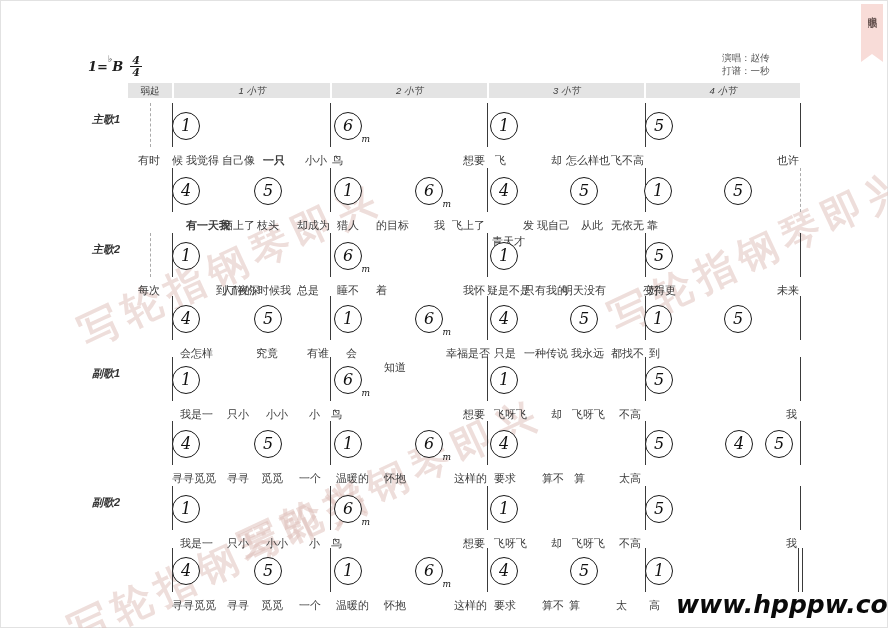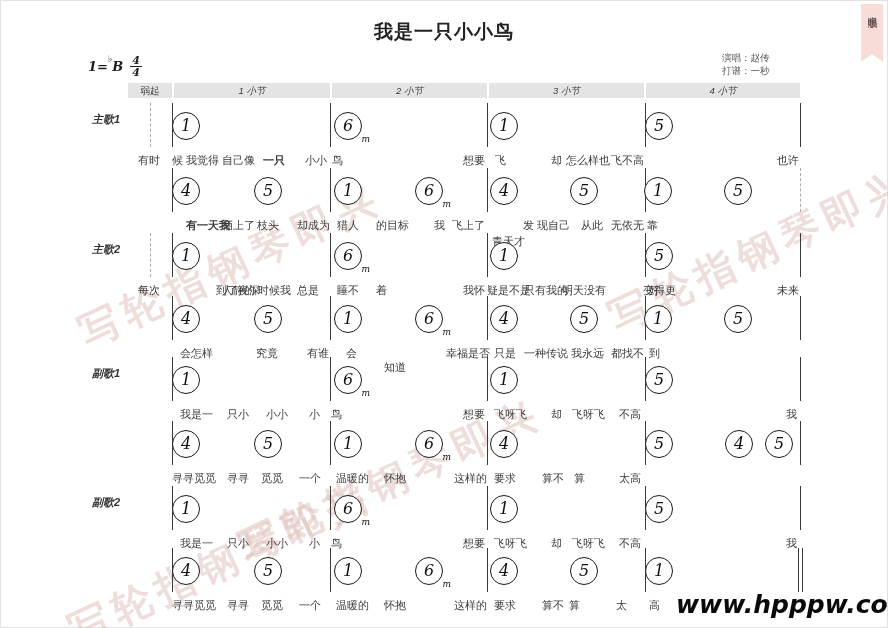--- a/index.html
+++ b/index.html
@@ -60,21 +60,20 @@
 
 <div class="page">
 
   <div id="watermarks">
       <div class="wm" style="left: 70px; top: 310px; color: rgb(222, 190, 184);">写轮指钢琴即兴</div>
       <div class="wm" style="left: 600px; top: 295px; color: rgb(222, 190, 184);">写轮指钢琴即兴</div>
       <div class="wm" style="left: 230px; top: 525px; color: rgb(222, 190, 184);">写轮指钢琴即兴</div>
       <div class="wm" style="left: 60px; top: 608px; color: rgb(222, 190, 184);">写轮指钢琴即兴</div>
     </div>
 
-  <h1 class="title">我是一只小小鸟</h1>
 
   <div class="badge">
     <span>弹唱版</span>
   </div>
 
   <div class="keysig">
     <span><span>1=</span><span class="flat">♭</span><span>B</span></span>
     <span class="meter">
       <span class="mt">4</span>
       <span class="mb">4</span>

